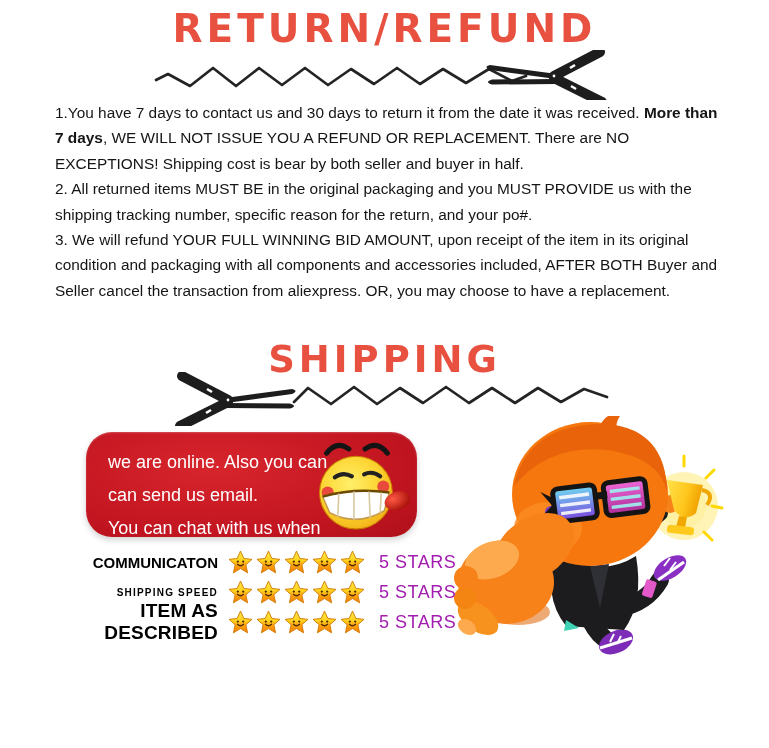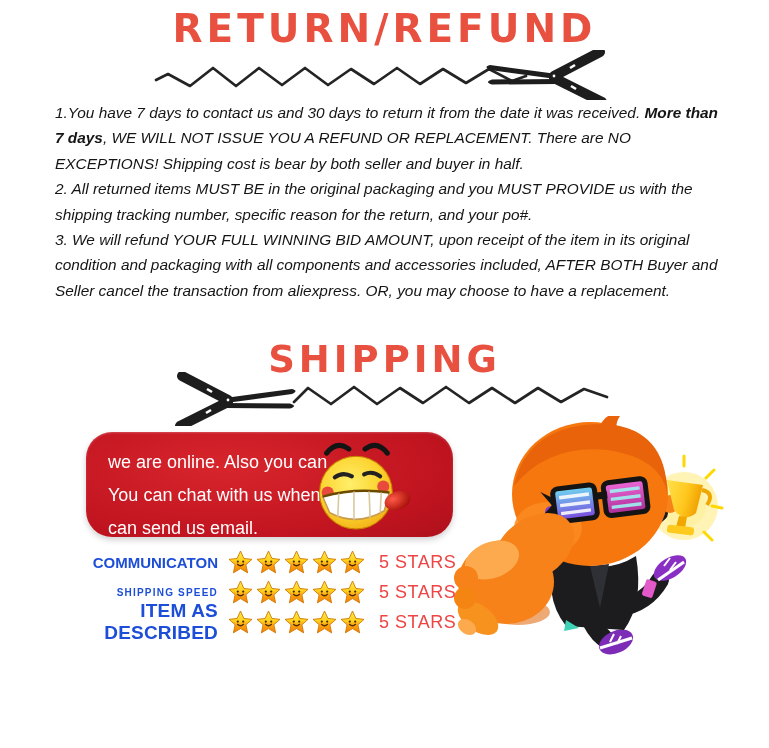--- a/index.html
+++ b/index.html
@@ -12,43 +12,43 @@
   .return-title{top:6px;font-size:39px;}
   .feedback-title{top:338px;font-size:37px;}
 
   
   .cutline{position:absolute;}
   .cutline-top{left:150px;top:50px;width:462px;height:50px;}
   .cutline-feedback{left:158px;top:372px;width:460px;height:54px;}
 
   
   .terms{position:absolute;left:55px;top:100px;width:666px;font-size:15.4px;line-height:25.4px;}
-  .terms p{margin:0;font-style:italic;}
+  .terms p{margin:0;}
   .terms b{font-weight:bold;}
 
   
   .bubble{position:absolute;left:86px;top:432px;width:331px;height:105px;border-radius:26px;
           background:radial-gradient(130% 150% at 38% 34%, #d8252c 0%, #c01420 45%, #8d0a10 100%);
-          box-shadow:0 3px 6px rgba(0,0,0,.18), inset 0 1px 2px rgba(255,255,255,.22);padding-left:36px;}
+          box-shadow:0 3px 6px rgba(0,0,0,.18), inset 0 1px 2px rgba(255,255,255,.22);}
   .bubble-lines{position:absolute;left:22px;top:14px;color:#ffffff;font-size:18px;line-height:33px;}
   .bubble-lines div{white-space:nowrap;}
   .emoji{position:absolute;left:222px;top:8px;width:102px;height:95px;}
 
   
   .mascot{position:absolute;left:448px;top:416px;width:302px;height:242px;}
 
   
   .ratings{position:absolute;left:60px;top:547px;width:420px;}
   .rating-row{display:flex;align-items:center;height:30px;}
-  .rating-label{flex:none;width:158px;text-align:right;font-weight:bold;font-size:15px;color:#1d4ed8;}
+  .rating-label{flex:none;width:158px;text-align:right;font-weight:bold;font-size:15px;color:#000000;}
   .rating-row:nth-child(2) .rating-label{letter-spacing:1.2px;font-size:10px;}
   .rating-row:nth-child(3) .rating-label{font-size:19px;letter-spacing:0.2px;}
   .rating-stars{display:flex;gap:1px;margin-left:9px;}
   .star{width:27px;height:27px;flex:none;}
-  .rating-value{margin-left:13px;color:#ef4444;font-size:18px;letter-spacing:0.5px;}
+  .rating-value{margin-left:13px;color:#a21caf;font-size:18px;letter-spacing:0.5px;}
 
   
   .footer{position:absolute;left:56px;top:646px;width:680px;margin:0;
           font-size:15.4px;line-height:28.5px;}
 
   .hidden-defs{position:absolute;width:0;height:0;overflow:hidden;}
 </style>
 </head>
 <body>
 
@@ -121,22 +121,22 @@
       <path d="M3 3 L-62 3.5 Q-70 6 -62 8.5 L3 8 Z" fill="#1d1d1d"></path>
       <circle r="3.8" fill="#1d1d1d"></circle>
         <circle r="1.4" fill="#ffffff"></circle>
     </g>
     <path d="M136 30 L150 16 L173 32 L196 15 L219 32 L242 16 L265 31 L288 15 L311 31 L334 16 L357 31 L380 16 L403 30 L426 17 L449 25" fill="none" stroke="#242424" stroke-width="2.7" stroke-linejoin="round" stroke-linecap="round"></path>
   </svg>
 
   <div class="bubble">
     <div class="bubble-lines">
       <div>we are online. Also you can</div>
+      <div>can send us email.</div>
       <div>You can chat with us when</div>
-      <div>can send us email.</div>
     </div>
     <svg class="emoji" viewBox="0 0 100 94">
       <circle cx="47" cy="52" r="36" fill="url(#faceGrad)" stroke="#c87f00" stroke-width="1"></circle>
       <path d="M18 13 Q28 0 40 9" stroke="#141414" stroke-width="5" fill="none" stroke-linecap="round"></path>
       <path d="M56 9 Q68 0 78 13" stroke="#141414" stroke-width="5" fill="none" stroke-linecap="round"></path>
       <path d="M26 37 Q34 31 43 36" stroke="#222222" stroke-width="4" fill="none" stroke-linecap="round"></path>
       <path d="M55 34 Q63 30 71 36" stroke="#222222" stroke-width="4" fill="none" stroke-linecap="round"></path>
       <circle cx="19" cy="52" r="6" fill="#e84a3c"></circle>
       <circle cx="74" cy="46" r="6" fill="#e84a3c"></circle>
       <path d="M14 56 Q46 47 80 52 L75 70 Q48 86 21 72 Z" fill="#ffffff" stroke="#c89b4a" stroke-width="1.5"></path>

